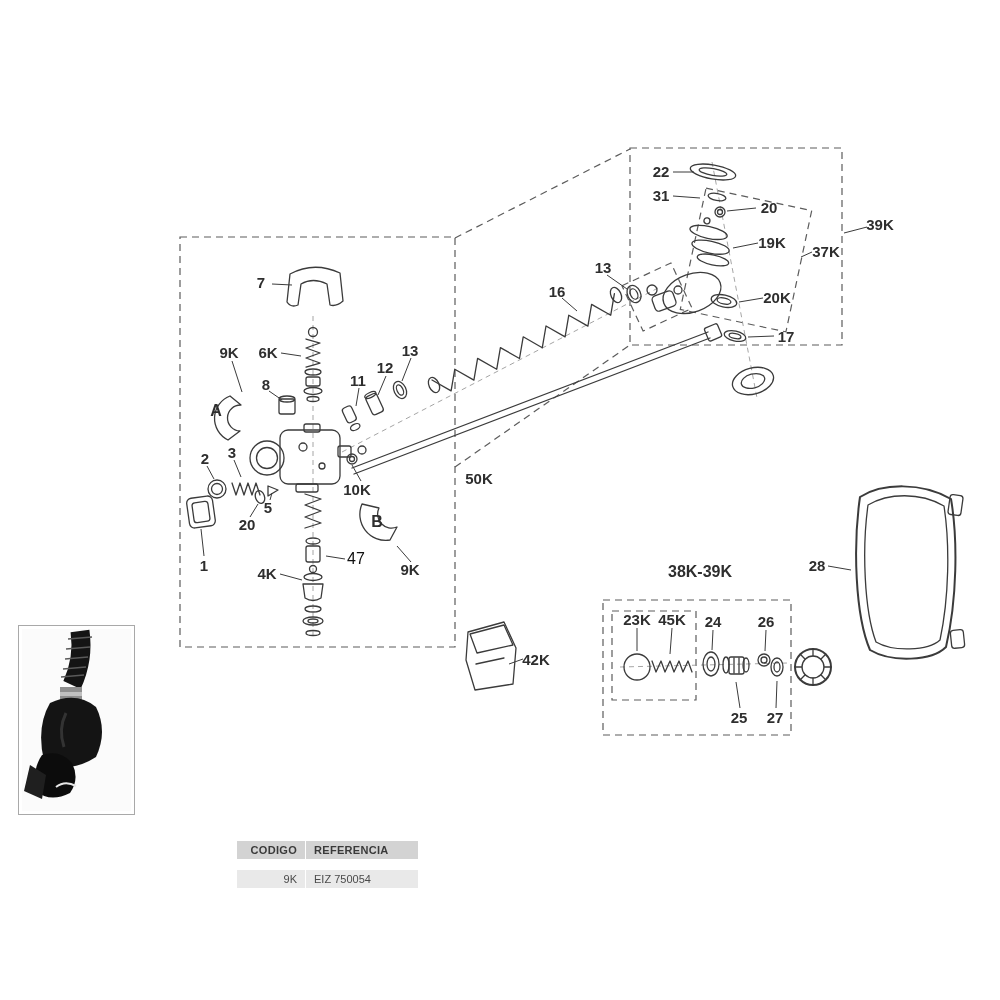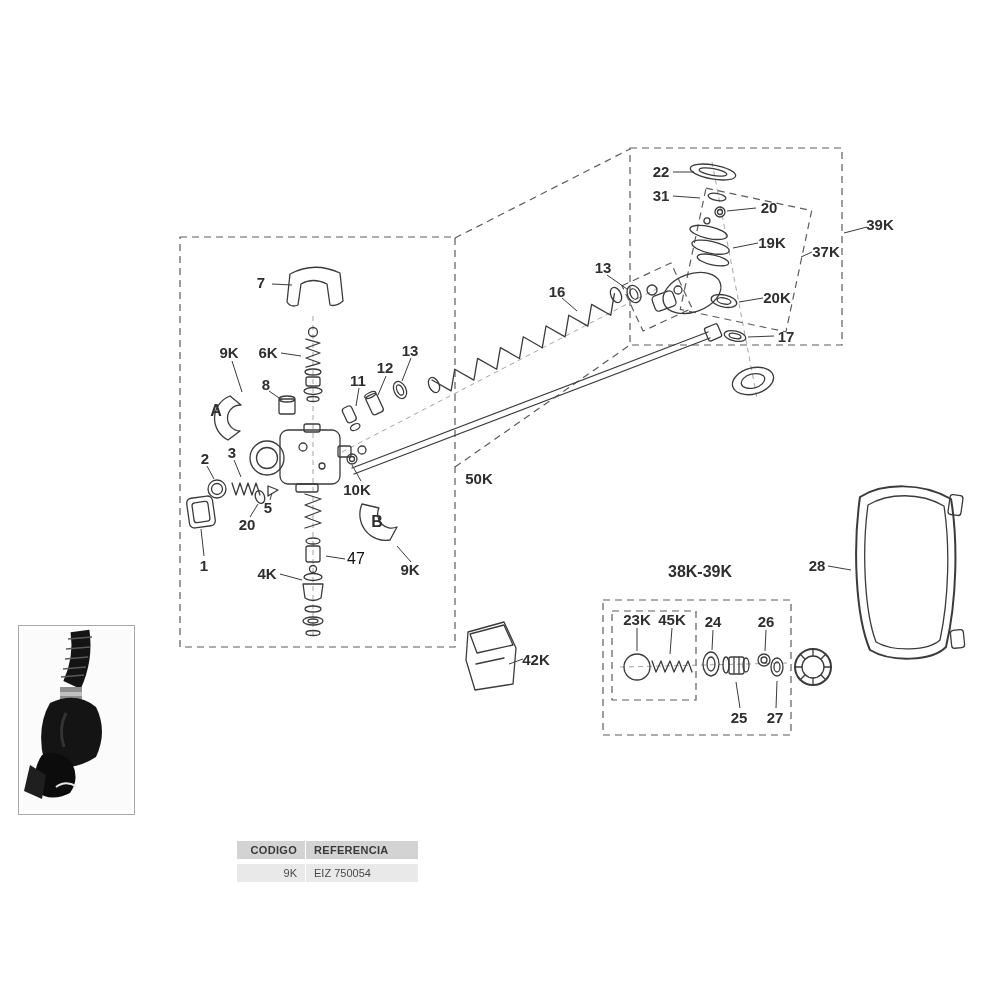--- a/index.html
+++ b/index.html
@@ -11,21 +11,21 @@
   .dash{fill:none;stroke:#5c5c5c;stroke-width:1.2;stroke-dasharray:7 5}
   .axis{fill:none;stroke:#9b9b9b;stroke-width:.9;stroke-dasharray:5 4}
   .ld{stroke:#3b3b3b;stroke-width:1}
   .lbl{position:absolute;transform:translate(-50%,-50%);
        font-size:15px;font-weight:600;color:#2e2e2e;white-space:nowrap;line-height:1}
   .lbl.big{font-size:16px;font-weight:700}
   .lbl.bold{font-size:16px;font-weight:400;color:#101010}
   .photo{position:absolute;left:18px;top:625px;width:117px;height:190px;
          border:1px solid #a9a9a9;background:#fff;box-sizing:border-box;padding:3px}
   .ref-table{position:absolute;left:237px;top:841px;font-size:11px}
-  .ref-table .tr{display:flex;margin-bottom:5px}
+  .ref-table .tr{display:flex;margin-bottom:11px}
   .ref-table .c1{width:56px;text-align:right;padding:3px 8px 3px 4px}
   .ref-table .c2{width:104px;text-align:left;padding:3px 0 3px 8px;margin-left:1px}
   .ref-table .th{background:#d3d3d3;font-weight:bold;color:#3a3a3a;letter-spacing:.3px}
   .ref-table .td{background:#e9e9e9;color:#4a4a4a}
 </style>
 </head>
 <body>
 
 <div id="stage">
 

